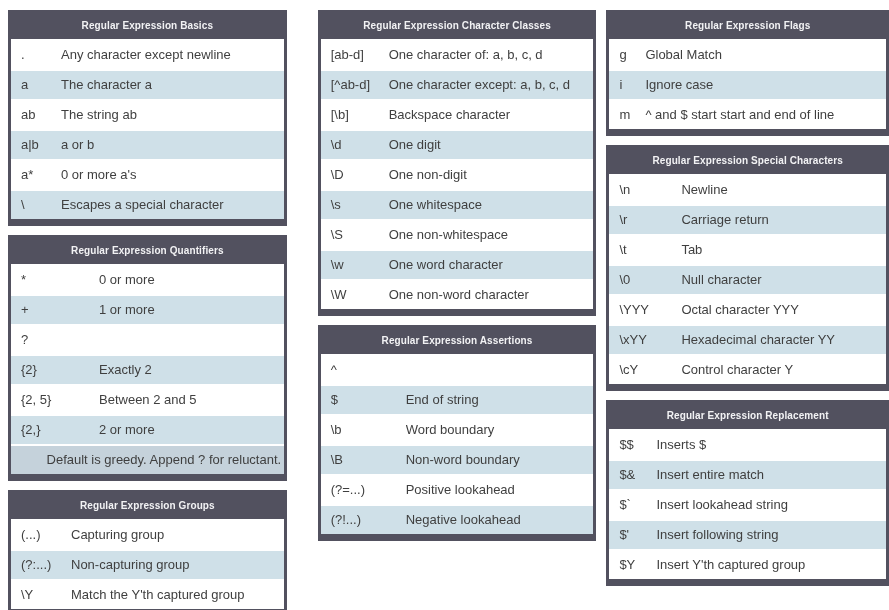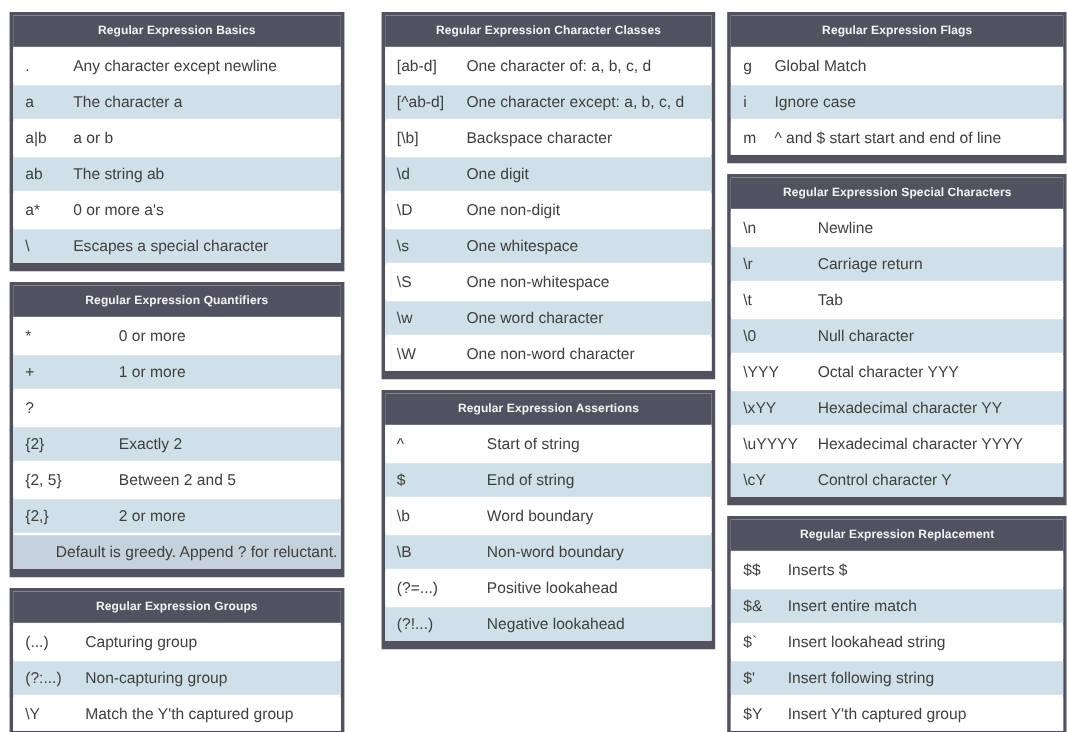--- a/index.html
+++ b/index.html
@@ -98,26 +98,26 @@
 
         <div class="row">
             <span class="term">.</span>
             <span class="desc">Any character except newline</span>
           </div>
             <div class="row">
             <span class="term">a</span>
             <span class="desc">The character a</span>
           </div>
             <div class="row">
+            <span class="term">ab</span>
+            <span class="desc">The string ab</span>
+          </div>
+            <div class="row">
             <span class="term">a|b</span>
             <span class="desc">a or b</span>
-          </div>
-            <div class="row">
-            <span class="term">ab</span>
-            <span class="desc">The string ab</span>
           </div>
             <div class="row">
             <span class="term">a*</span>
             <span class="desc">0 or more a's</span>
           </div>
             <div class="row">
             <span class="term">\</span>
             <span class="desc">Escapes a special character</span>
           </div>
           </div>
@@ -217,21 +217,20 @@
           </div>
           </div>
       </div>
 
       <div class="rtable t-assertions">
         <div class="thead">Regular Expression Assertions</div>
         <div class="tbody">
 
         <div class="row">
             <span class="term">^</span>
-            <span class="desc">Start of string</span>
           </div>
             <div class="row">
             <span class="term">$</span>
             <span class="desc">End of string</span>
           </div>
             <div class="row">
             <span class="term">\b</span>
             <span class="desc">Word boundary</span>
           </div>
             <div class="row">
@@ -292,24 +291,20 @@
           </div>
             <div class="row">
             <span class="term">\YYY</span>
             <span class="desc">Octal character YYY</span>
           </div>
             <div class="row">
             <span class="term">\xYY</span>
             <span class="desc">Hexadecimal character YY</span>
           </div>
             <div class="row">
-            <span class="term">\uYYYY</span>
-            <span class="desc">Hexadecimal character YYYY</span>
-          </div>
-            <div class="row">
             <span class="term">\cY</span>
             <span class="desc">Control character Y</span>
           </div>
           </div>
       </div>
 
       <div class="rtable t-replacement">
         <div class="thead">Regular Expression Replacement</div>
         <div class="tbody">
 

